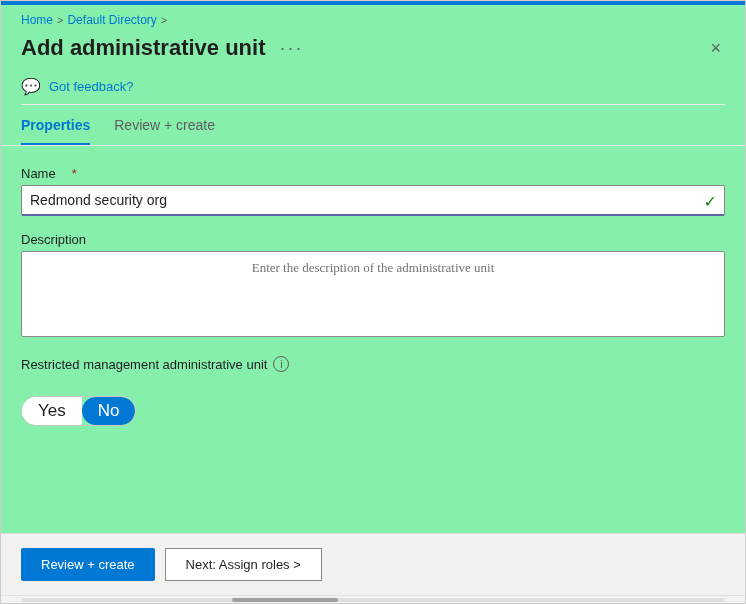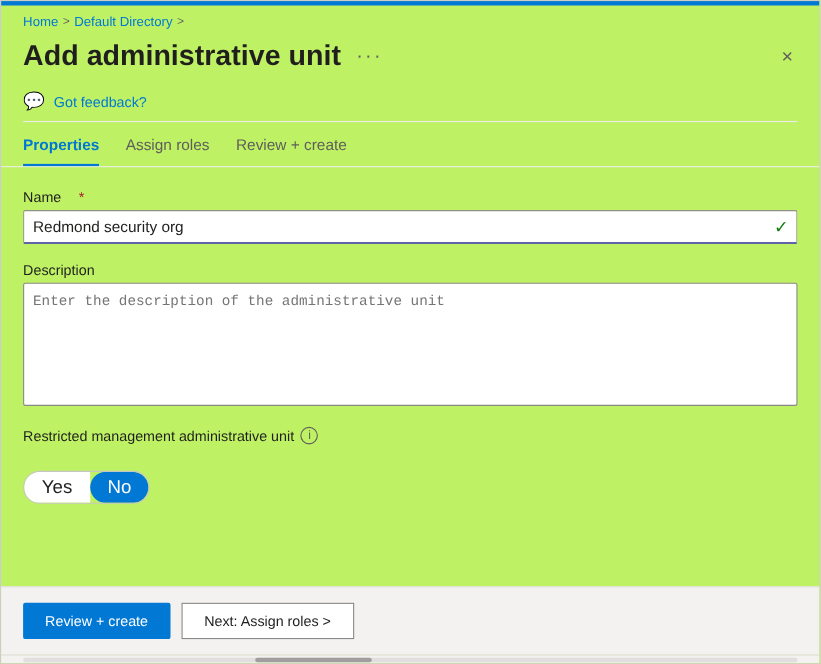--- a/index.html
+++ b/index.html
@@ -8,21 +8,21 @@
       font-size: 14px;
       background: #f3f2f1;
       display: flex;
       align-items: center;
       justify-content: center;
       min-height: 100vh;
     }
     .modal-container {
       width: 746px;
       height: 604px;
-      background: #bef264;
+      background: #86efac;
       border: 1px solid #ccc;
       box-shadow: 0 4px 20px rgba(0,0,0,0.15);
       display: flex;
       flex-direction: column;
       position: relative;
       overflow: hidden;
     }
     .top-bar {
       height: 4px;
       background: #0078d4;
@@ -53,21 +53,21 @@
       align-items: center;
       justify-content: space-between;
       flex-shrink: 0;
     }
     .header-title-group {
       display: flex;
       align-items: center;
       gap: 10px;
     }
     .header-title {
-      font-size: 26px;
+      font-size: 22px;
       font-weight: 600;
       color: #201f1e;
     }
     .header-dots {
       font-size: 18px;
       color: #605e5c;
       cursor: pointer;
       letter-spacing: 2px;
       padding: 2px 4px;
     }
@@ -163,22 +163,23 @@
     }
     .desc-textarea {
       width: 100%;
       border: 1px solid #8a8886;
       padding: 8px;
       font-size: 13px;
       color: #a19f9d;
       outline: none;
       border-radius: 2px;
       resize: none;
-      height: 112px;
-      font-family: Liberation Mono, monospace;
+      height: 86px;
+      font-family: Liberation Serif, serif;
+      text-align: center;
     }
     .toggle-section {
       margin-top: 16px;
     }
     .toggle-label-row {
       display: flex;
       align-items: center;
       gap: 6px;
       margin-bottom: 24px;
       font-size: 13px;
@@ -300,23 +301,20 @@
   <div class="feedback-row">
     <span class="feedback-icon">💬</span>
     <span>Got feedback?</span>
   </div>
 
   <div class="divider"></div>
 
   <div class="tabs-row">
     <div class="tab-item active">
       <span>Properties</span>
-    </div>
-    <div class="tab-item">
-      <span>Assign roles</span>
     </div>
     <div class="tab-item">
       <span>Review + create</span>
     </div>
   </div>
 
   <div class="form-area">
 
     <div class="form-group">
       <div class="form-label">

